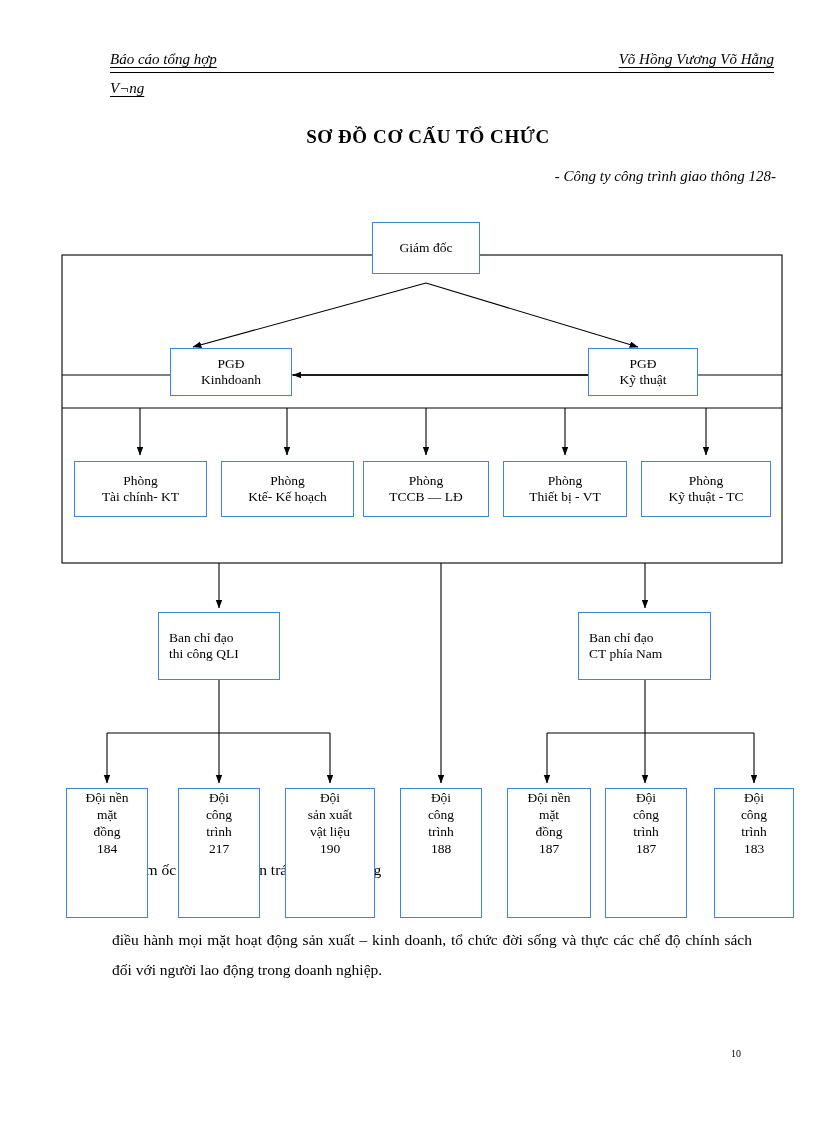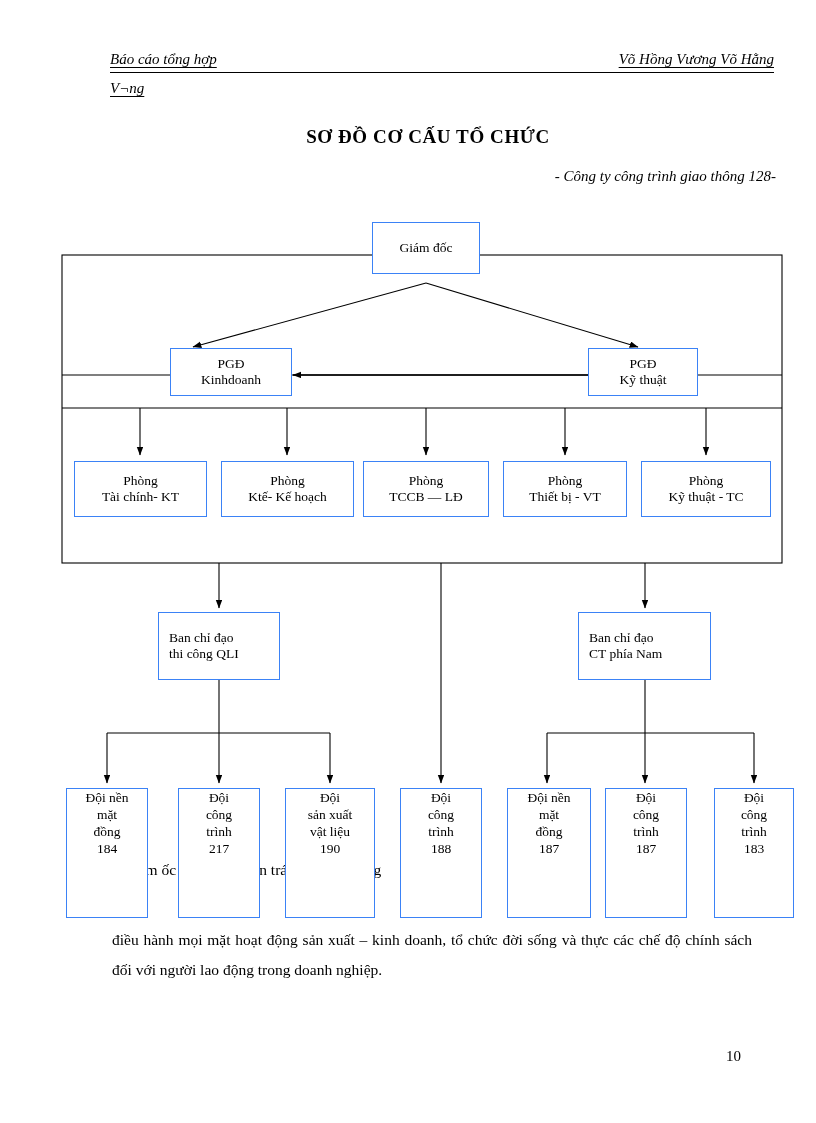--- a/index.html
+++ b/index.html
@@ -119,21 +119,21 @@
     white-space: nowrap;
   }
   #par-tail { top: 925px; }
 
   #page-number {
     position: absolute;
     left: 0;
     top: 1048px;
     width: 741px;
     text-align: right;
-    font-size: 15px;
+    font-size: 10px;
   }
 </style>
 </head>
 <body>
 
 <div id="page">
 
   <div class="hdr-row" id="hdr-line1">
     <span class="hdr-left">Báo cáo tổng hợp</span>
     <span class="hdr-right">Võ Hồng Vương    Võ Hằng</span>

